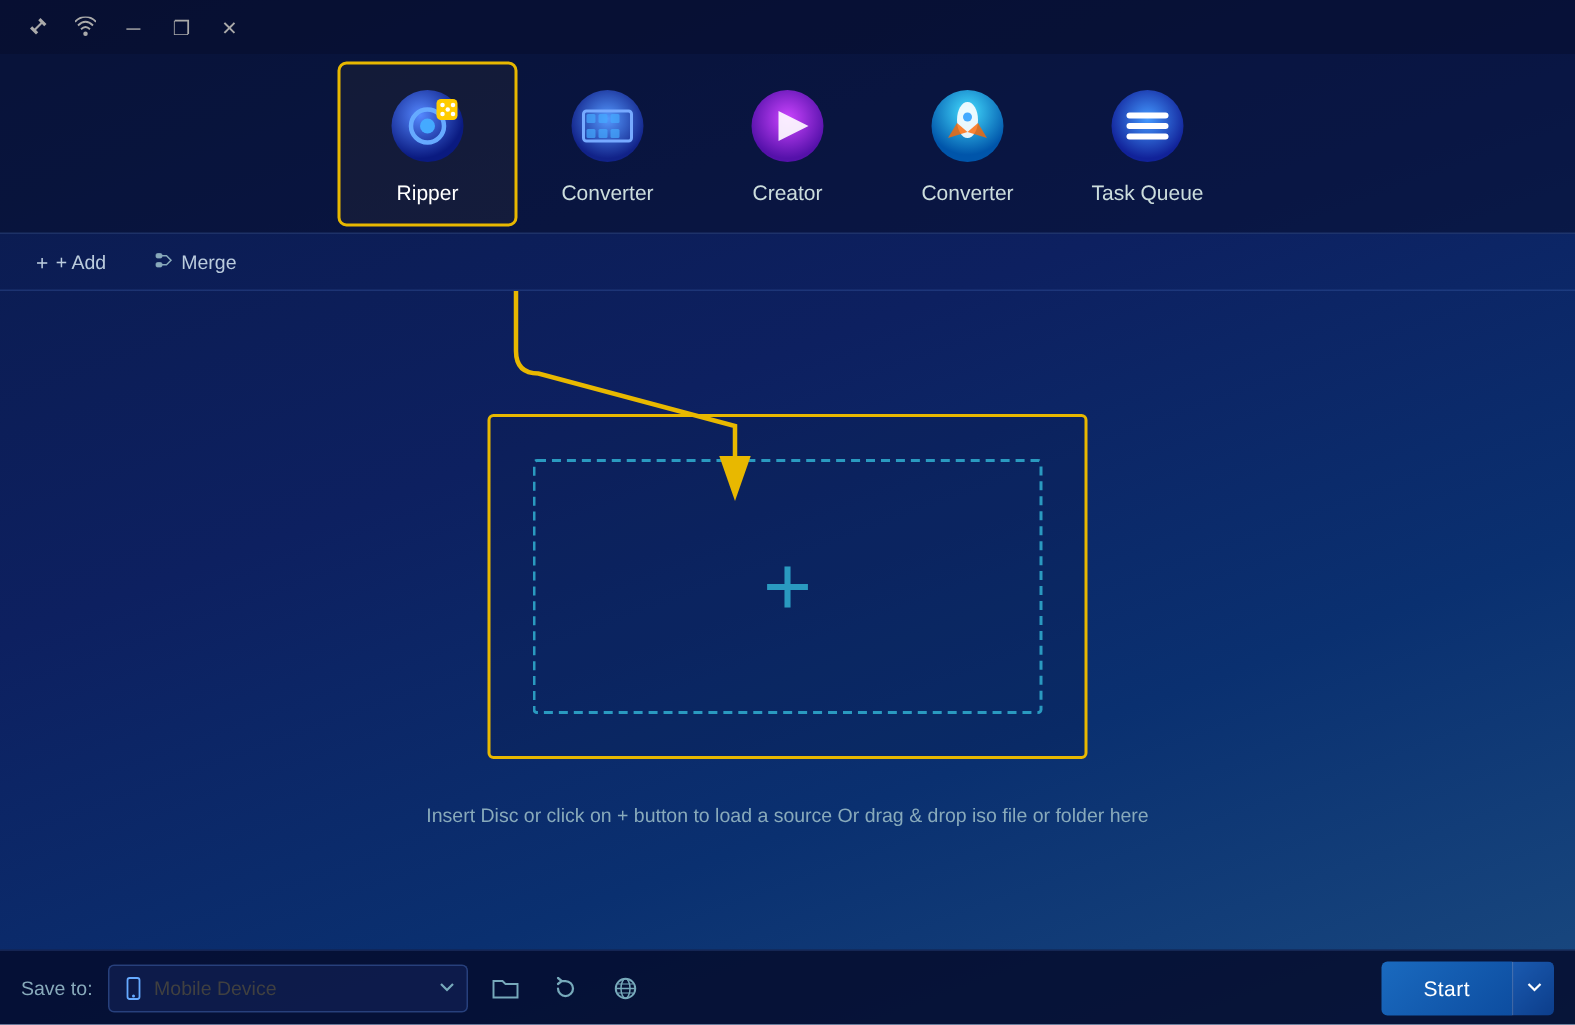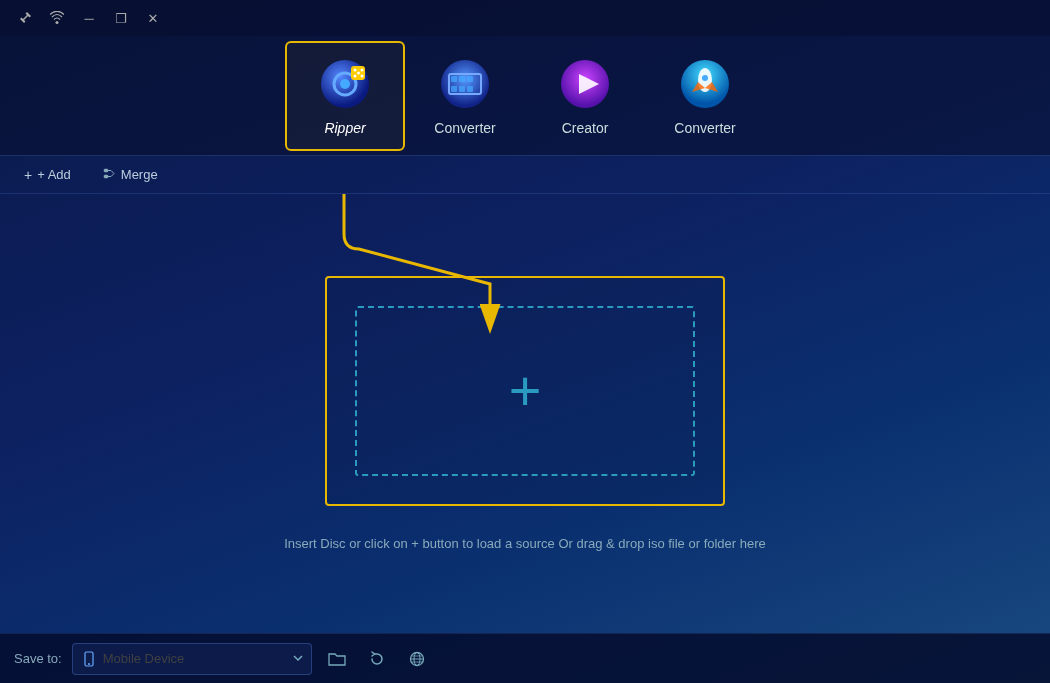--- a/index.html
+++ b/index.html
@@ -84,21 +84,20 @@
       height: 110px;
       cursor: pointer;
       border-radius: 6px;
       gap: 8px;
       position: relative;
       transition: all 0.2s;
     }
     .nav-item.active {
       border: 2px solid #e8b800;
       background: rgba(232, 184, 0, 0.05);
-      font-style: italic;
     }
     .nav-icon {
       width: 56px;
       height: 56px;
     }
     .nav-label {
       font-size: 14px;
       color: #cdd;
       font-weight: 400;
     }
@@ -366,20 +365,36 @@
       <circle cx="28" cy="28" r="24" fill="url(#launchGrad)"></circle>
 
       <ellipse cx="28" cy="24" rx="7" ry="12" fill="#fff" opacity="0.9"></ellipse>
       <polygon points="21,26 15,36 28,32" fill="#ff6600" opacity="0.8"></polygon>
       <polygon points="35,26 41,36 28,32" fill="#ff6600" opacity="0.8"></polygon>
       <circle cx="28" cy="22" r="3" fill="#4af"></circle>
     </svg>
     <span class="nav-label">Converter</span>
   </div>
 
+  <div class="nav-item">
+    <svg class="nav-icon" viewBox="0 0 56 56">
+      <defs>
+        <radialGradient id="taskGrad" cx="50%" cy="40%" r="55%">
+          <stop offset="0%" stop-color="#4499ff"></stop>
+          <stop offset="100%" stop-color="#112299"></stop>
+        </radialGradient>
+      </defs>
+      <circle cx="28" cy="28" r="24" fill="url(#taskGrad)"></circle>
+
+      <rect x="14" y="19" width="28" height="4" rx="2" fill="#fff"></rect>
+      <rect x="14" y="26" width="28" height="4" rx="2" fill="#fff"></rect>
+      <rect x="14" y="33" width="28" height="4" rx="2" fill="#fff"></rect>
+    </svg>
+    <span class="nav-label">Task Queue</span>
+  </div>
 </div>
 
 <div class="toolbar">
   <div class="toolbar-btn">
     <span class="toolbar-icon">+</span>
     <span>+ Add</span>
   </div>
   <div class="toolbar-btn">
     <span class="toolbar-icon">
       <svg width="13" height="13" viewBox="0 0 13 13">
@@ -449,13 +464,21 @@
         <svg width="16" height="16" viewBox="0 0 16 16">
           <circle cx="8" cy="8" r="6.5" stroke="#7ab" stroke-width="1.3" fill="none"></circle>
           <ellipse cx="8" cy="8" rx="3" ry="6.5" stroke="#7ab" stroke-width="1" fill="none"></ellipse>
           <line x1="1.5" y1="8" x2="14.5" y2="8" stroke="#7ab" stroke-width="1"></line>
           <line x1="3" y1="5" x2="13" y2="5" stroke="#7ab" stroke-width="0.8"></line>
           <line x1="3" y1="11" x2="13" y2="11" stroke="#7ab" stroke-width="0.8"></line>
         </svg>
       </div>
     </div>
   </div>
+  <div class="start-section">
+    <button class="start-btn">Start</button>
+    <button class="start-dropdown">
+      <svg width="10" height="7" viewBox="0 0 10 7">
+        <path d="M1 1l4 4 4-4" stroke="#fff" stroke-width="1.5" fill="none"></path>
+      </svg>
+    </button>
+  </div>
 </div>
 
 </body></html>

